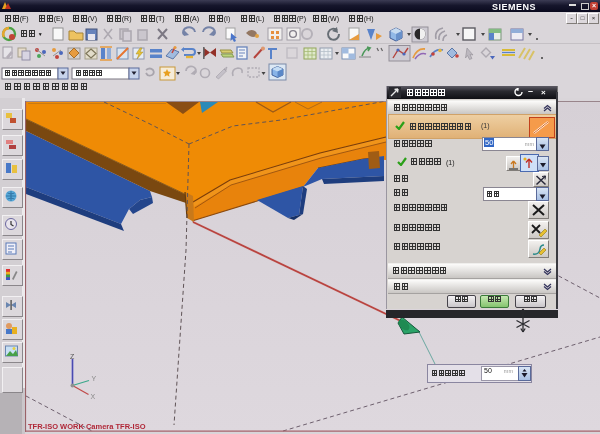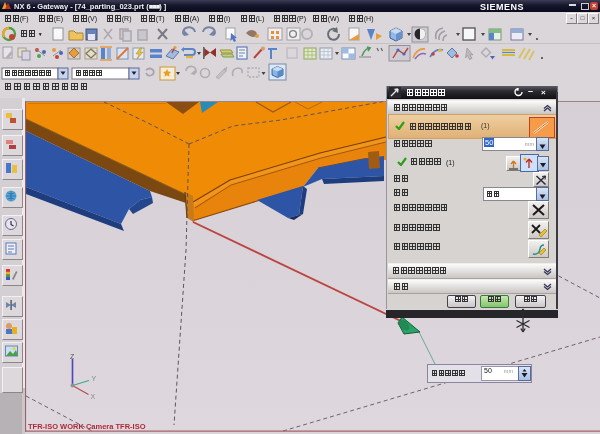--- a/index.html
+++ b/index.html
@@ -21,21 +21,21 @@
  linear-gradient(#fff,#fff) 0 50%/100% 1px,
  linear-gradient(#fff,#fff) 50% 0/1px 100%,
  linear-gradient(#fff,#fff) 0 0/1px 100%,
  linear-gradient(#fff,#fff) 100% 0/1px 100%;
  background-repeat:no-repeat;}
 .gs{width:5.5px;height:6px;}
 
 #title{left:0;top:0;width:600px;height:12px;
  background:linear-gradient(180deg,#3c3c54 0,#16162c 45%,#0a0a1e 100%);}
 #title .txt{position:absolute;left:14px;top:2px;color:#eee;font-size:7.5px;font-weight:bold;letter-spacing:0;}
-#siemens{position:absolute;left:480px;top:1.5px;color:#fff;font-size:9px;font-weight:bold;letter-spacing:.5px;}
+#siemens{position:absolute;left:492px;top:1.5px;color:#fff;font-size:9px;font-weight:bold;letter-spacing:.5px;}
 
 #menu{left:0;top:12px;width:600px;height:13px;background:#dad6da;border-bottom:1px solid #b9b5b9;}
 .mi{position:absolute;top:3px;font-size:7px;color:#111;}
 
 .tbar{left:0;width:600px;height:18px;background:#dad6da;}
 
 #prompt{left:0;top:81px;width:600px;height:17px;background:#dad6da;border-bottom:1px solid #c2bec2;}
 
 #sidebar{left:0;top:98px;width:25px;height:336px;background:#cac6ca;}
 .sbtn{position:absolute;left:2px;width:19px;height:19px;background:#dcd8dc;
@@ -56,21 +56,20 @@
 .btn{position:absolute;height:11px;border:1px solid #46434a;border-radius:2px;
  background:linear-gradient(180deg,#f3f1f3,#c9c6c9);font-size:7px;color:#111;text-align:center;line-height:11px;}
 </style></head>
 <body>
 
 <div id="title" class="abs">
  <svg class="abs" style="left:1px;top:1px" width="11" height="10" viewBox="0 0 11 10">
   <path d="M1 8 L4 1 L7 8 Z" fill="#e8a020"></path>
       <path d="M4 8 L7 2 L10 8 Z" fill="#c03020"></path>
  </svg>
- <span class="txt">NX 6 - Gateway - [74_parting_023.prt (<span style="letter-spacing:-1px">■■■</span>) ]</span>
  <span id="siemens">SIEMENS</span>
  <span class="abs" style="left:569px;top:4px;width:7px;height:2px;background:#ddd"></span>
  <span class="abs" style="left:581px;top:2.5px;width:6px;height:5px;border:1px solid #ccc"></span>
  <span class="abs" style="left:590px;top:1.5px;width:8px;height:8px;background:#c24034;border-radius:2px;color:#fff;font-size:7px;line-height:8px;text-align:center;font-weight:bold">×</span>
 </div>
 
 <div id="menu" class="abs">
  <span class="mi" style="left:4px"><i class="g"></i><i class="g"></i>(F)</span>
  <span class="mi" style="left:38px"><i class="g"></i><i class="g"></i>(E)</span>
  <span class="mi" style="left:72px"><i class="g"></i><i class="g"></i>(V)</span>

